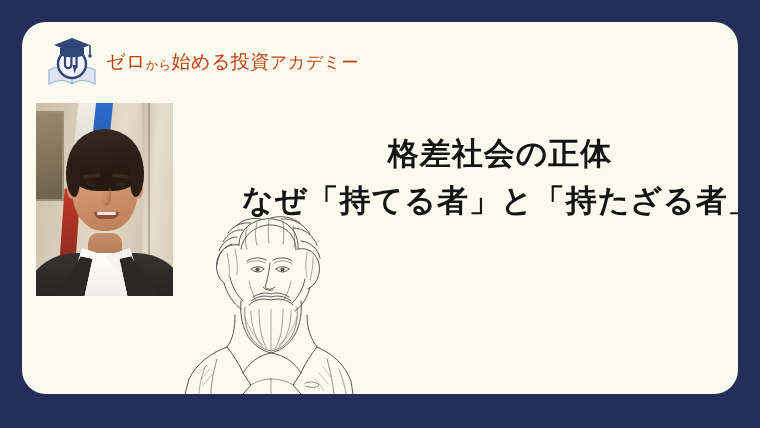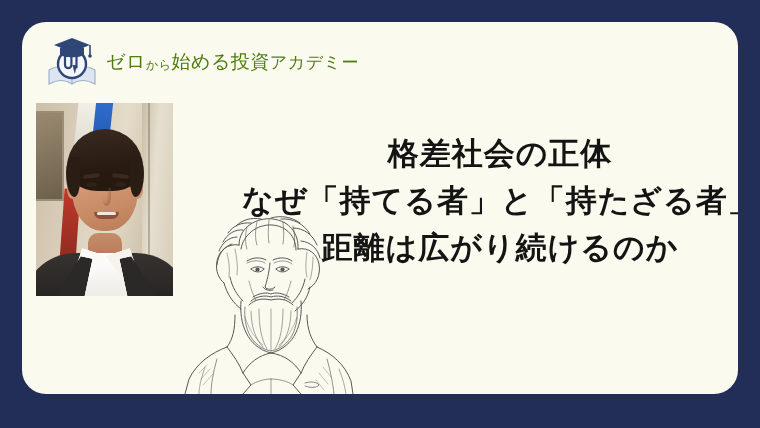--- a/index.html
+++ b/index.html
@@ -43,21 +43,21 @@
   }
   #brand-mark {
     width: 52px;
     height: 56px;
     flex: 0 0 auto;
     position: relative;
   }
   #brand-text {
     font-family: "DejaVu Serif", "Liberation Serif", serif;
     font-size: 19px;
-    color: #4d7c0f;
+    color: #c2410c;
     letter-spacing: 0.5px;
     white-space: nowrap;
     line-height: 1;
     padding-bottom: 2px;
   }
   #brand-text .sm {
     font-size: 12px;
     vertical-align: -1px;
   }
   #brand-text .kata {
@@ -393,17 +393,16 @@
           <path d="M139 183 L147 193" opacity=".35"></path>
 
           <path d="M128 186 C134 184 140 185 142 188 C140 191 133 191 128 189" opacity=".7"></path>
         </g>
       </svg>
     </div>
 
     <div id="title">
       <span class="tline">格差社会の正体</span>
       <span class="tline">なぜ「持てる者」と「持たざる者」の</span>
-      <span class="tline">距離は広がり続けるのか</span>
     </div>
 
   </div>
 </div>
 
 </body></html>

